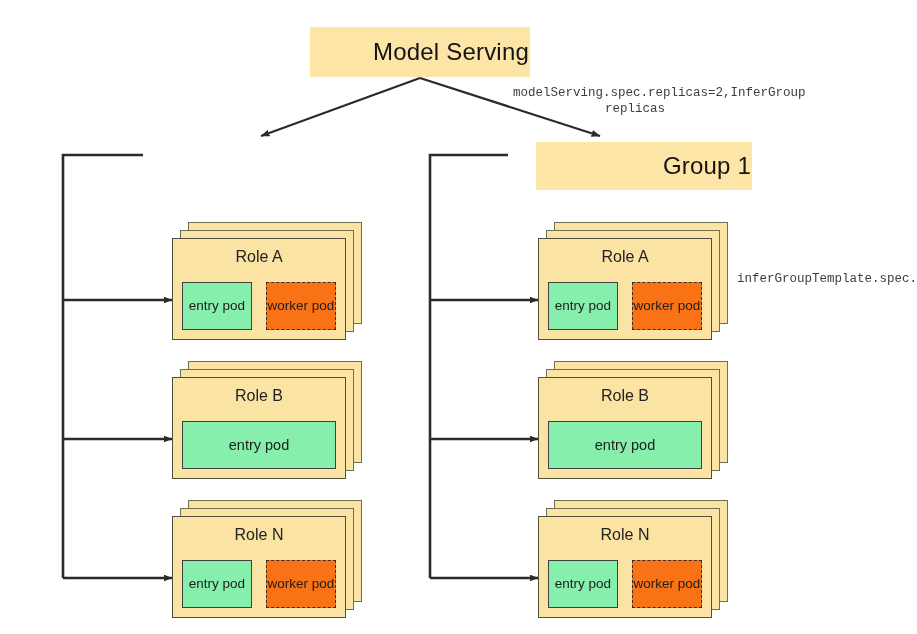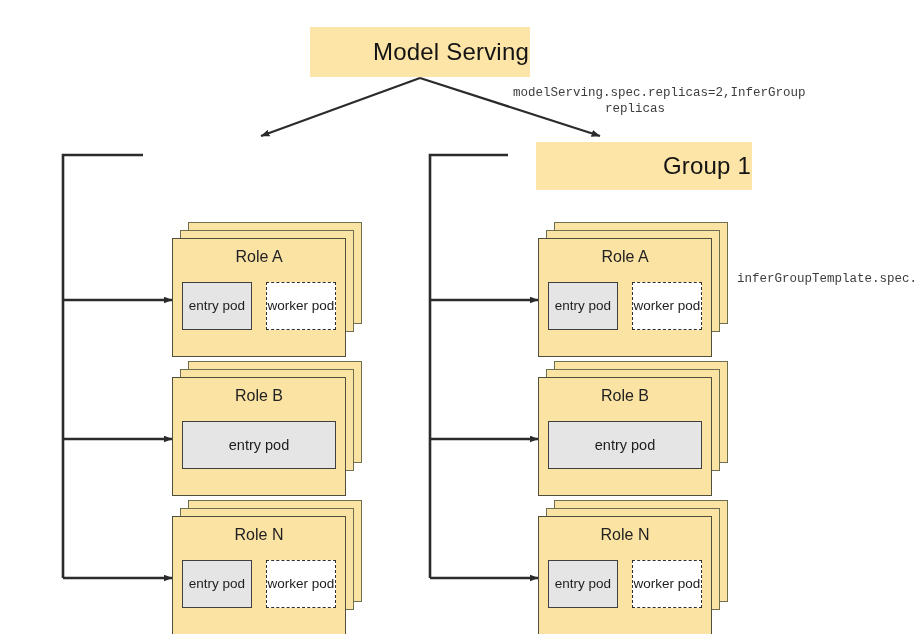--- a/index.html
+++ b/index.html
@@ -59,21 +59,21 @@
     border: 1px solid #6e6e50;
     box-sizing: border-box;
   }
   .stack-shadow.s2 { left: 16px; top: 0px;  width: 174px; height: 102px; }
   .stack-shadow.s1 { left: 8px;  top: 8px;  width: 174px; height: 102px; }
   .card {
     position: absolute;
     left: 0px;
     top: 16px;
     width: 174px;
-    height: 119px;
+    height: 102px;
     background: #fbe3a4;
     border: 1px solid #4f4f3c;
     box-sizing: border-box;
   }
   .role-title {
     position: absolute;
     top: 9px;
     left: 0;
     right: 0;
     text-align: center;
@@ -95,30 +95,30 @@
     display: flex;
     align-items: center;
     justify-content: center;
     text-align: center;
     font-size: 13.5px;
     line-height: 1.15;
     color: #1d1d1d;
     box-sizing: border-box;
   }
   .pod.entry {
-    background: #e5e5e5;
+    background: #86efac;
     border: 1px solid #3f3f3f;
     width: 70px;
   }
   .pod.entry.wide {
     width: 100%;
     font-size: 14.5px;
   }
   .pod.worker {
-    background: #ffffff;
+    background: #f97316;
     border: 1px dashed #2f2f2f;
     width: 70px;
   }
   
   .annotation {
     position: absolute;
     font-size: 12.5px;
     line-height: 1.25;
     color: #3d3d3d;
     text-align: center;

